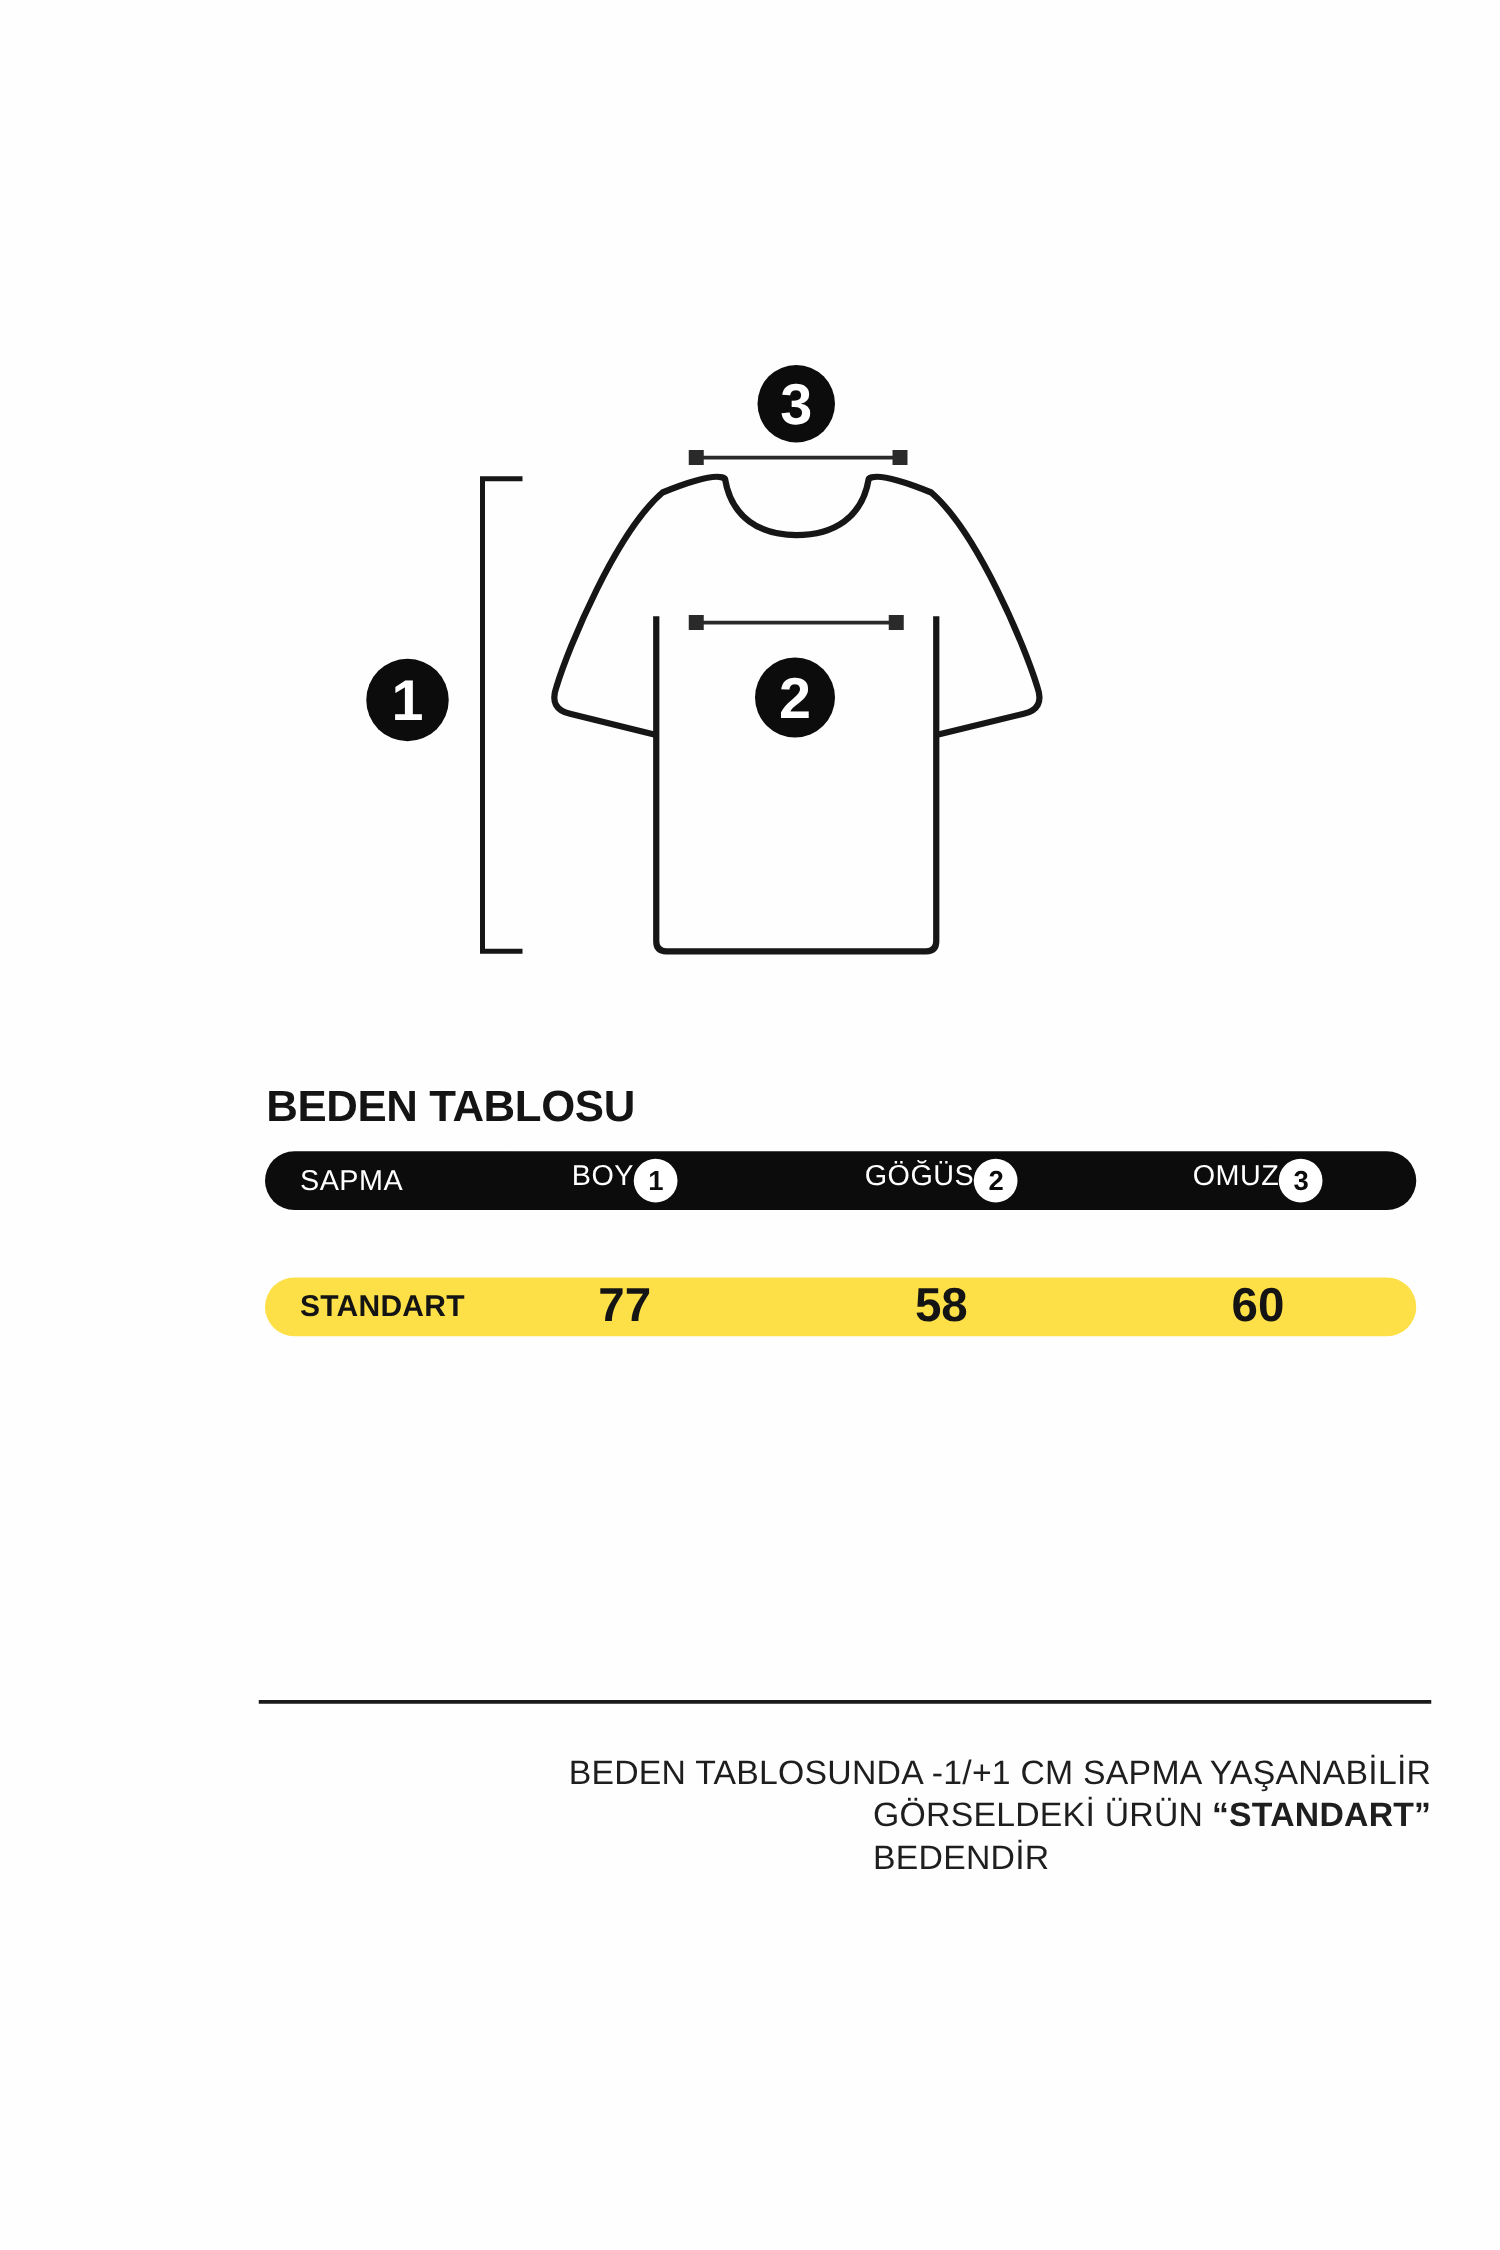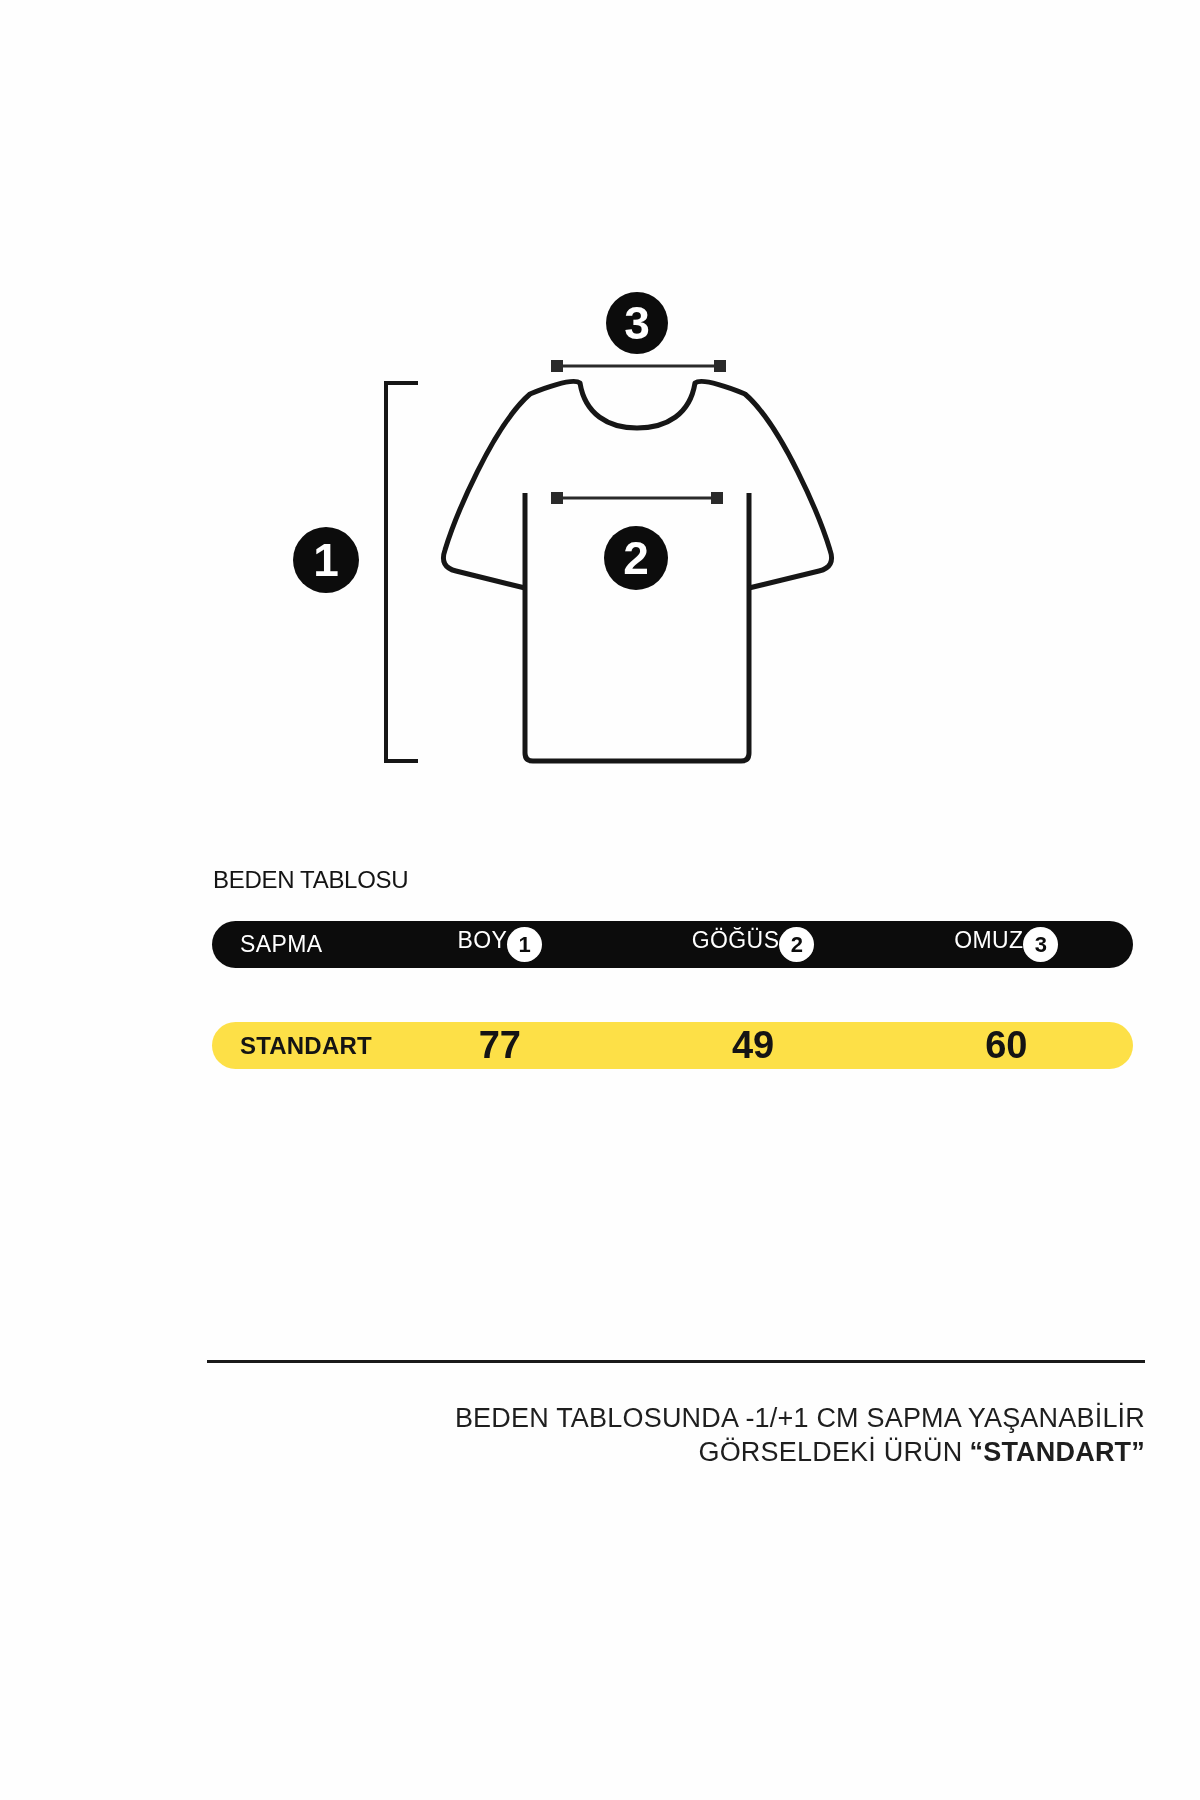--- a/index.html
+++ b/index.html
@@ -12,21 +12,21 @@
     overflow: hidden;
   }
   .page { position: absolute; inset: 0; background: #fefefe; }
 
   
   .diagram { position: absolute; left: 280px; top: 280px; width: 580px; height: 500px; }
 
   
   .chart-title {
     position: absolute; left: 213px; top: 866px;
-    font-size: 24px; font-weight: 400; letter-spacing: -0.3px; color: #141414;
+    font-size: 35px; font-weight: 700; letter-spacing: -0.3px; color: #141414;
   }
   .bar {
     position: absolute; left: 212px; width: 921px; height: 47px;
     border-radius: 24px; display: flex; align-items: center;
   }
   .bar.header-bar { top: 921px; background: #0c0c0c; color: #ffffff; }
   .bar.data-row   { top: 1022px; background: #fde047; color: #141414; }
 
   .col-size { flex: 0 0 17.5%; padding-left: 28px; display: flex; align-items: center; }
   .col-meas { flex: 0 0 27.5%; display: flex; justify-content: center; }
@@ -124,29 +124,30 @@
   </div>
 
   <div class="bar data-row">
     <div class="col-size">
       <span class="size-name">STANDART</span>
     </div>
     <div class="col-meas">
       <span class="value">77</span>
     </div>
     <div class="col-meas">
-      <span class="value">49</span>
+      <span class="value">58</span>
     </div>
     <div class="col-meas">
       <span class="value">60</span>
     </div>
   </div>
 
   <div class="divider"></div>
 
   <div class="note">
     <div>BEDEN TABLOSUNDA -1/+1 CM SAPMA YAŞANABİLİR</div>
     <div class="wrap-block">
       <div><span>GÖRSELDEKİ ÜRÜN</span><span class="bold">“STANDART”</span></div>
+      <div>BEDENDİR</div>
     </div>
   </div>
 
 </div>
 
 </body></html>

